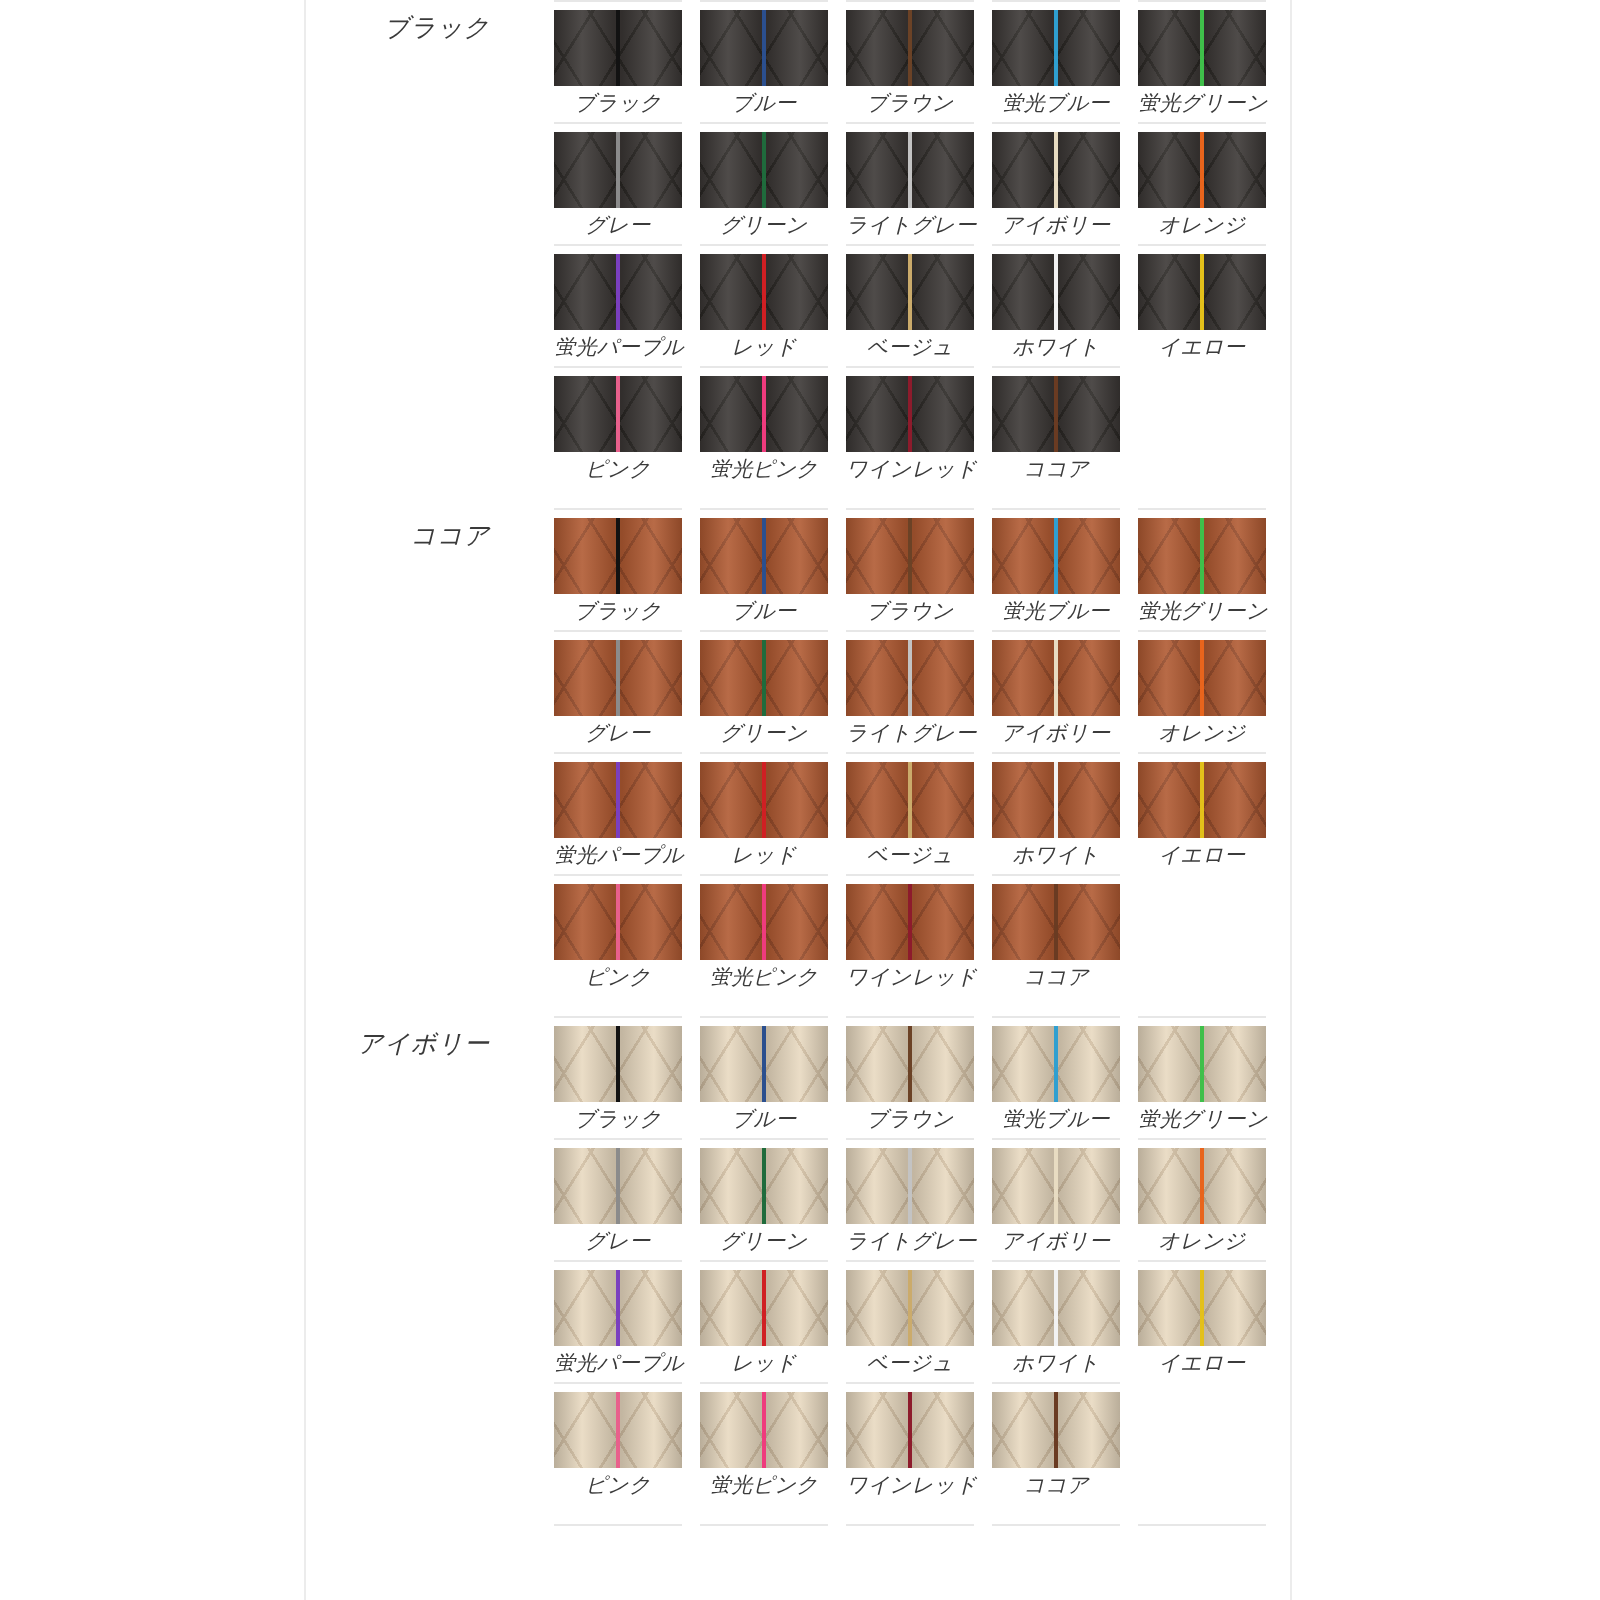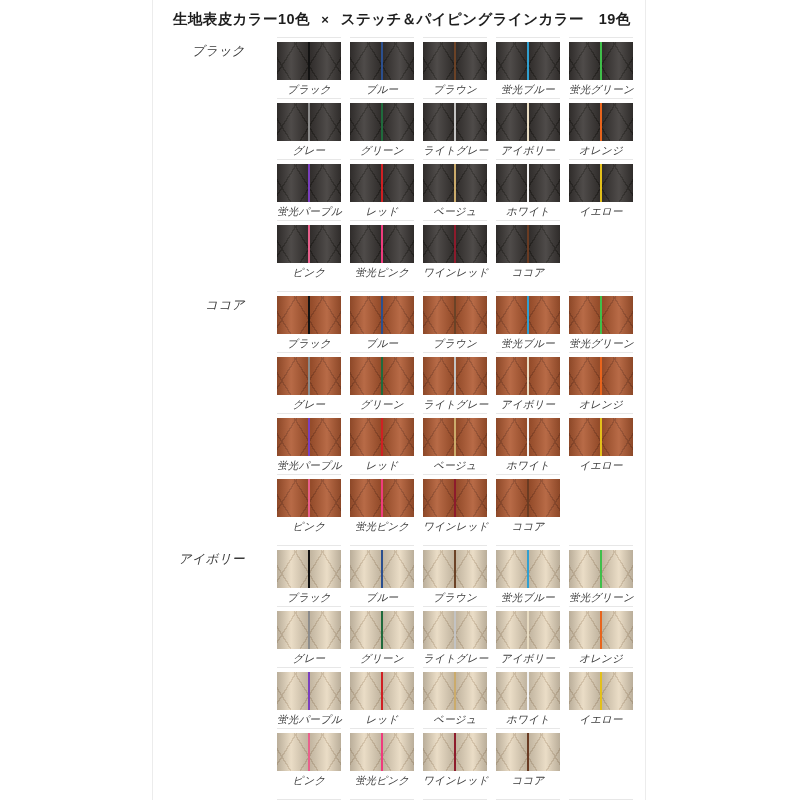--- a/index.html
+++ b/index.html
@@ -62,27 +62,20 @@
   .gap{height:10px;}
 </style>
 </head>
 <body>
 
 <div class="page">
   <div class="rule-left"></div>
   <div class="rule-right"></div>
 
   <div class="content">
-    <h1 class="title">
-      <span>生地表皮カラー10色</span>
-      <span class="x">×</span>
-      <span>ステッチ＆パイピングラインカラー</span>
-      <span class="sep"></span>
-      <span>19色</span>
-    </h1>
 
     <div id="groups">
         <div class="group">
           <div class="group-label">ブラック</div>
           <div class="rows">
             <div class="row">
               <div class="cell">
                 <div class="swatch" style="background: rgb(59, 55, 53);">
                   <div class="quilt" style="background-image: repeating-linear-gradient(58deg, transparent 0px, transparent 11px, rgb(37, 34, 31) 11px, rgb(37, 34, 31) 12.4px, transparent 12.4px, transparent 23px), repeating-linear-gradient(-58deg, transparent 0px, transparent 11px, rgb(37, 34, 31) 11px, rgb(37, 34, 31) 12.4px, transparent 12.4px, transparent 23px); opacity: 0.75;"></div>
                   <div class="shade"></div>

